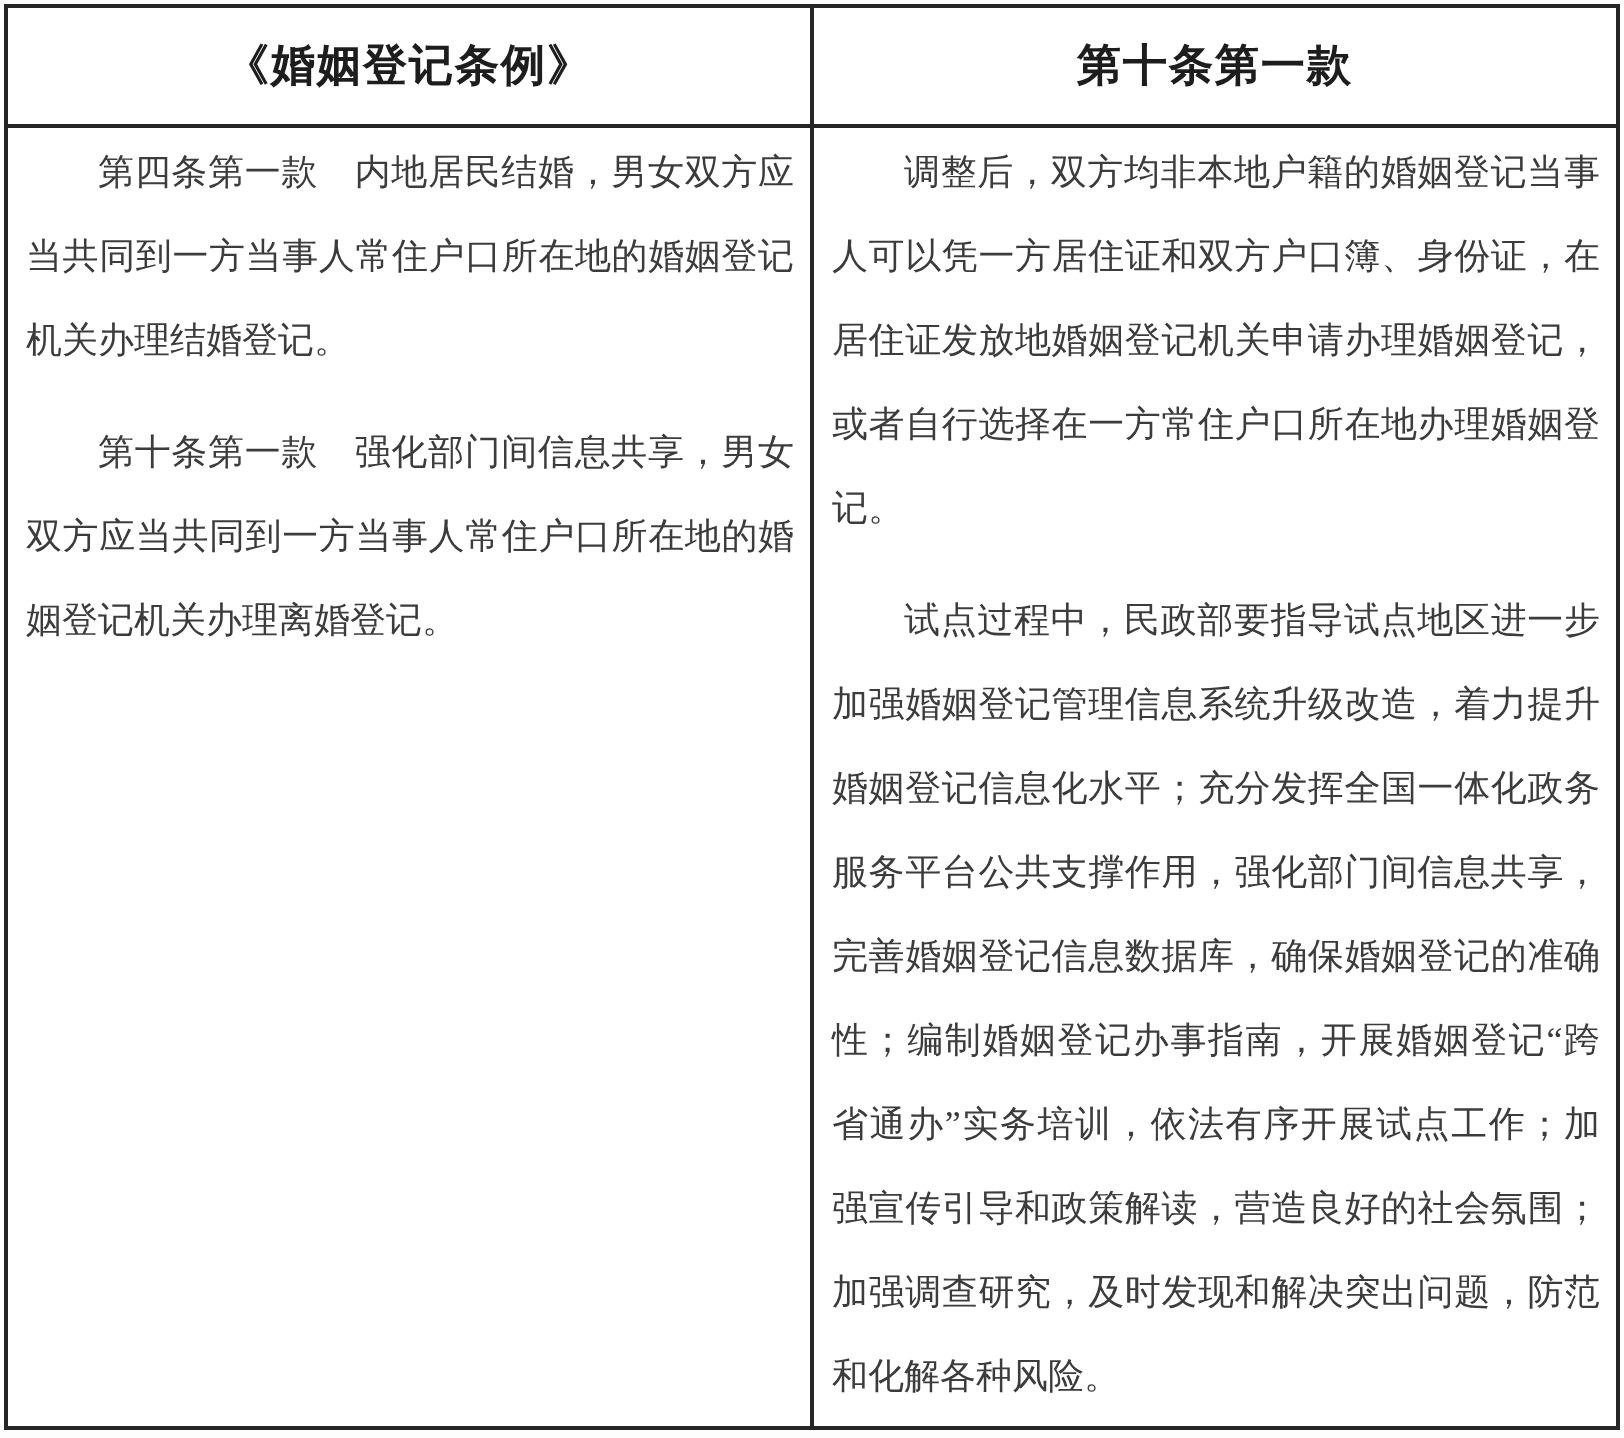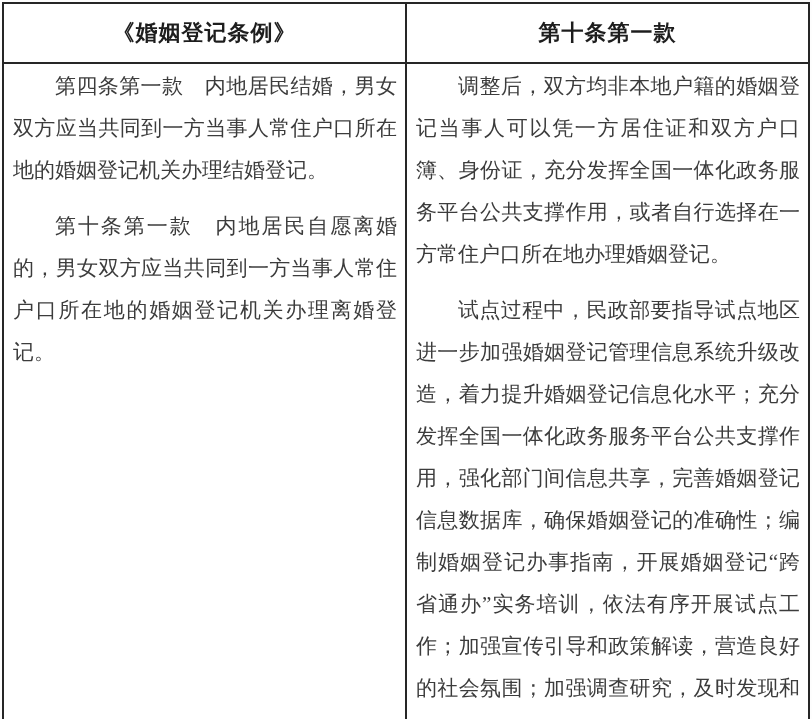--- a/index.html
+++ b/index.html
@@ -38,21 +38,21 @@
     text-align: center;
     vertical-align: middle;
     letter-spacing: 1px;
   }
   table.doc-table td {
     vertical-align: top;
     padding: 1px 8px 0 9px;
   }
   .para {
     margin: 0 0 14px 0;
-    font-size: 21px;
+    font-size: 18px;
     line-height: 42px;
     color: #3c3c3c;
     text-align: justify;
     text-indent: 2em;
     word-break: break-all;
   }
   .para:last-child {
     margin-bottom: 0;
   }
 </style>
@@ -64,22 +64,22 @@
     <thead>
       <tr>
         <th>《婚姻登记条例》</th>
         <th>第十条第一款</th>
       </tr>
     </thead>
     <tbody>
       <tr>
         <td>
           <p class="para">第四条第一款　内地居民结婚，男女双方应当共同到一方当事人常住户口所在地的婚姻登记机关办理结婚登记。</p>
-          <p class="para">第十条第一款　内地居民自愿离婚的，男女双方应当共同到一方当事人常住户口所在地的婚姻登记机关办理离婚登记。</p>
+          <p class="para">第十条第一款　强化部门间信息共享，男女双方应当共同到一方当事人常住户口所在地的婚姻登记机关办理离婚登记。</p>
         </td>
         <td>
-          <p class="para">调整后，双方均非本地户籍的婚姻登记当事人可以凭一方居住证和双方户口簿、身份证，充分发挥全国一体化政务服务平台公共支撑作用，或者自行选择在一方常住户口所在地办理婚姻登记。</p>
+          <p class="para">调整后，双方均非本地户籍的婚姻登记当事人可以凭一方居住证和双方户口簿、身份证，在居住证发放地婚姻登记机关申请办理婚姻登记，或者自行选择在一方常住户口所在地办理婚姻登记。</p>
           <p class="para">试点过程中，民政部要指导试点地区进一步加强婚姻登记管理信息系统升级改造，着力提升婚姻登记信息化水平；充分发挥全国一体化政务服务平台公共支撑作用，强化部门间信息共享，完善婚姻登记信息数据库，确保婚姻登记的准确性；编制婚姻登记办事指南，开展婚姻登记“跨省通办”实务培训，依法有序开展试点工作；加强宣传引导和政策解读，营造良好的社会氛围；加强调查研究，及时发现和解决突出问题，防范和化解各种风险。</p>
         </td>
       </tr>
     </tbody>
   </table>
 </div>
 
 </body></html>

